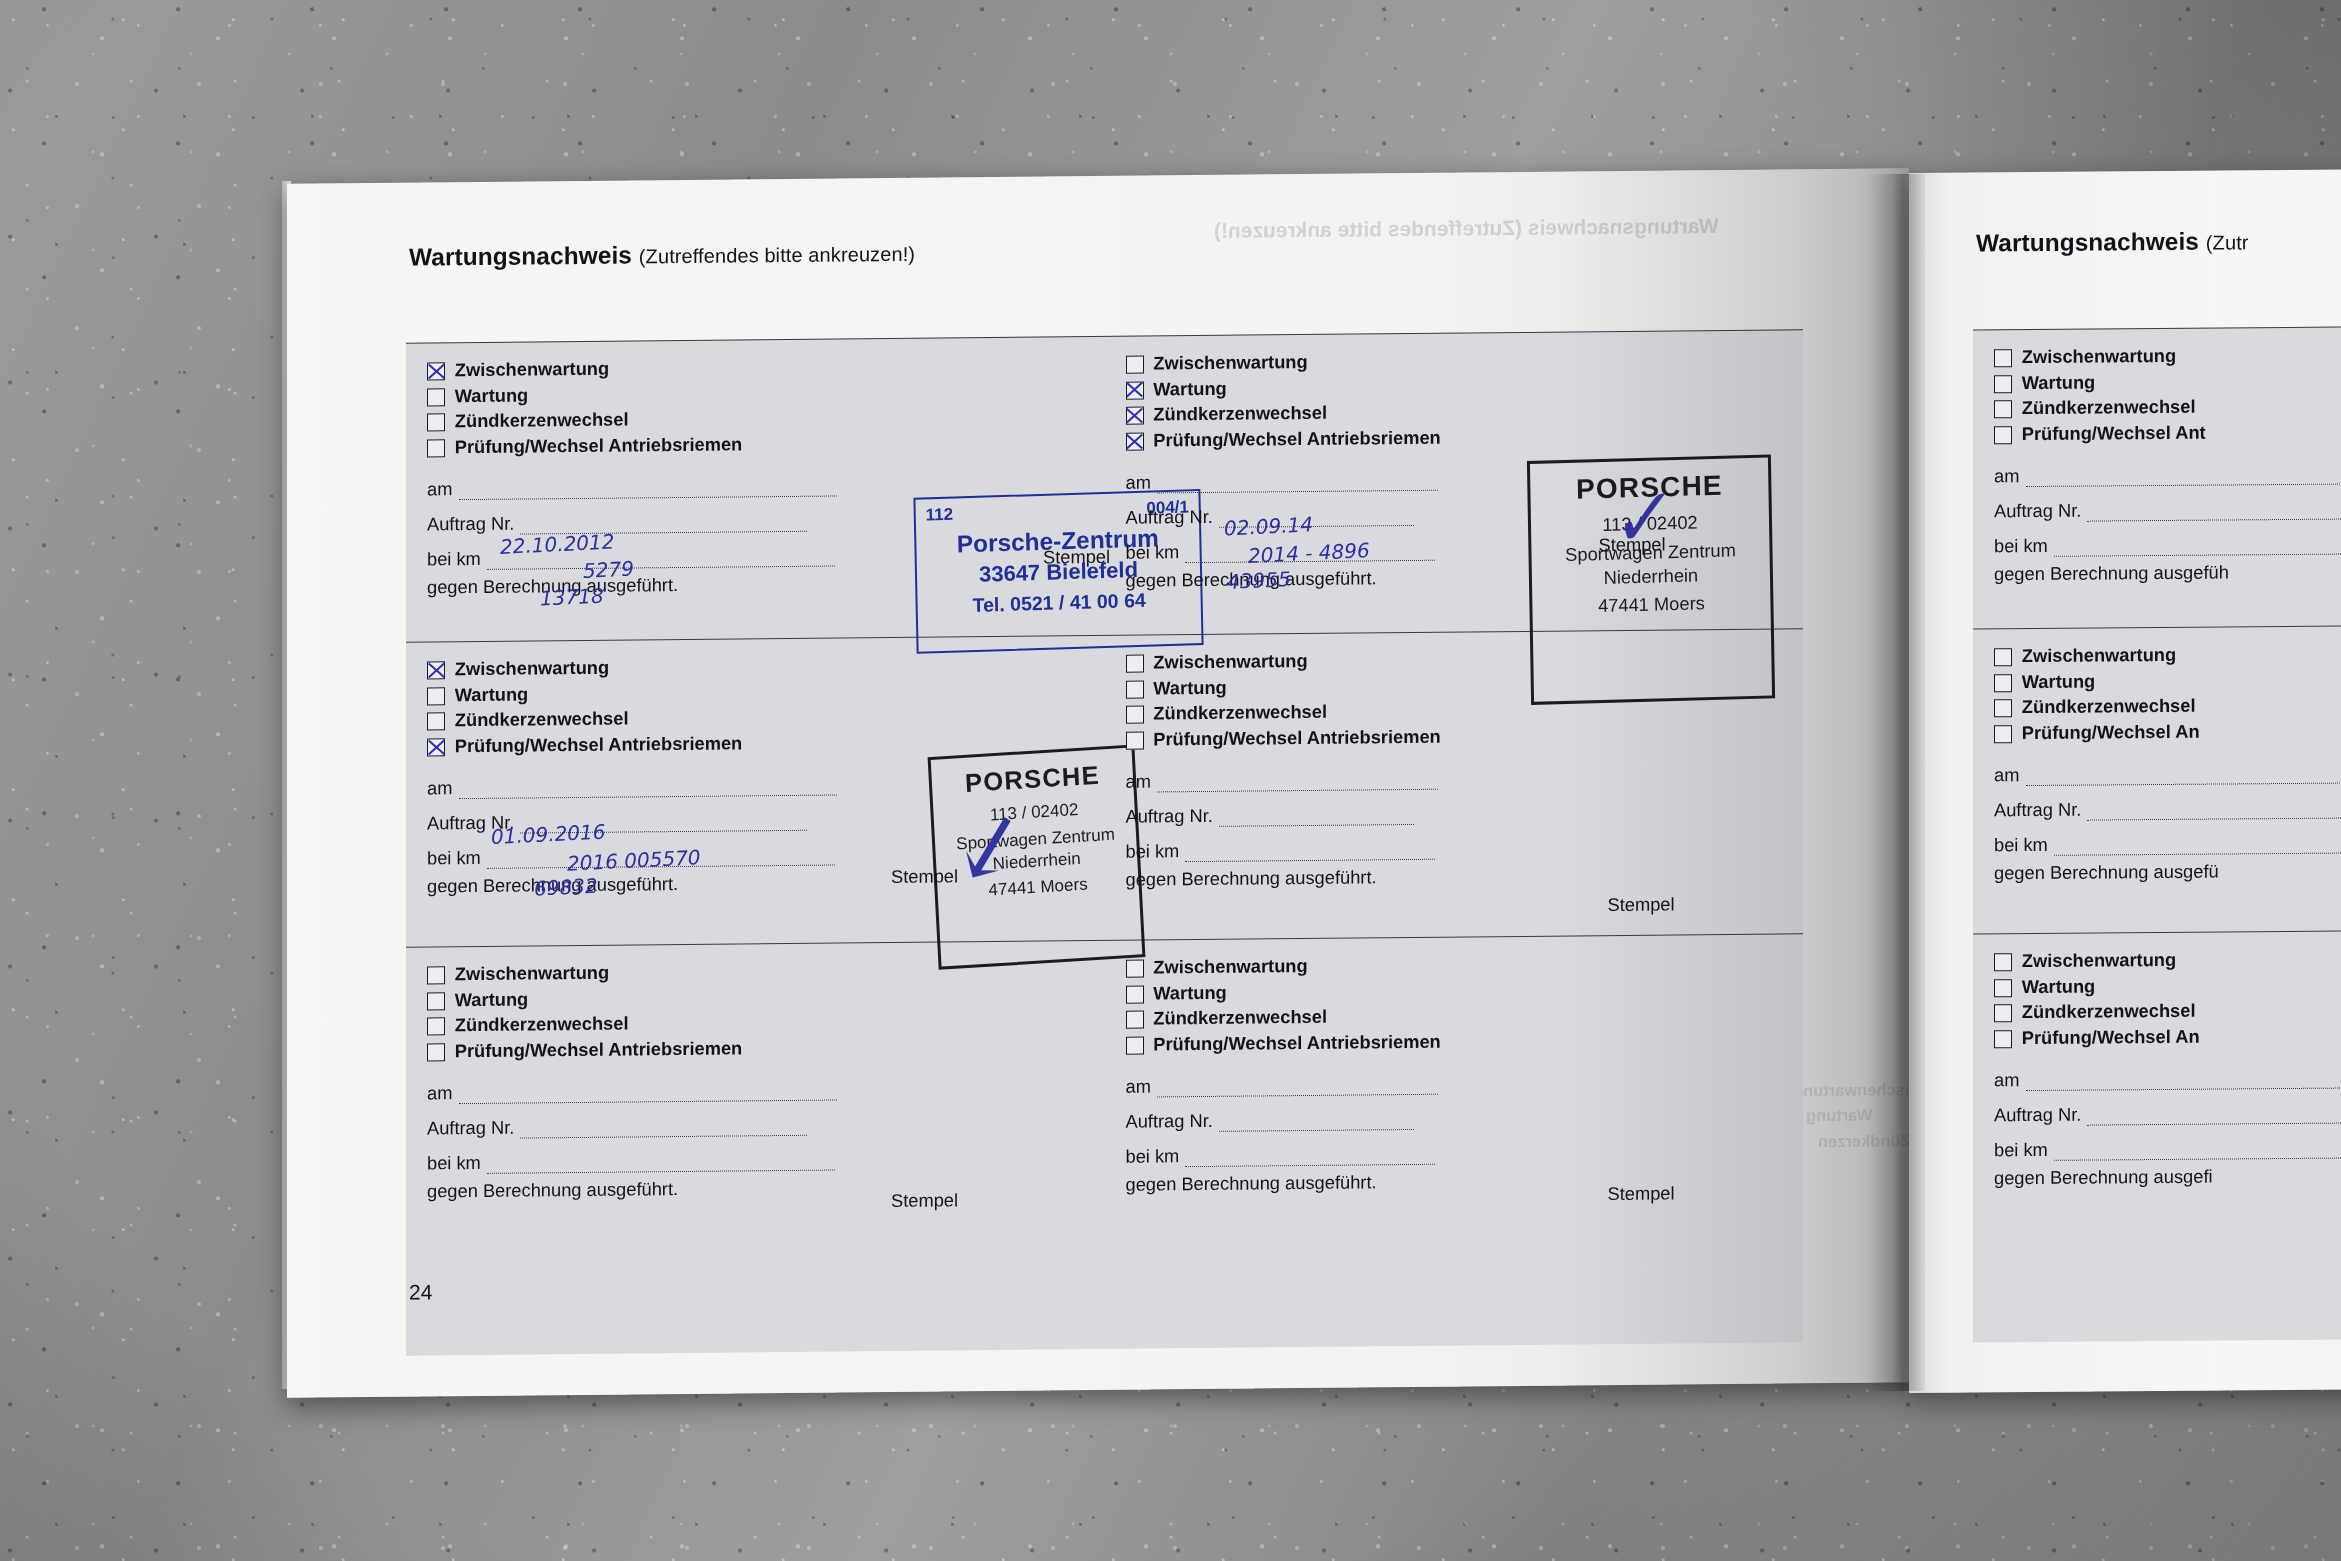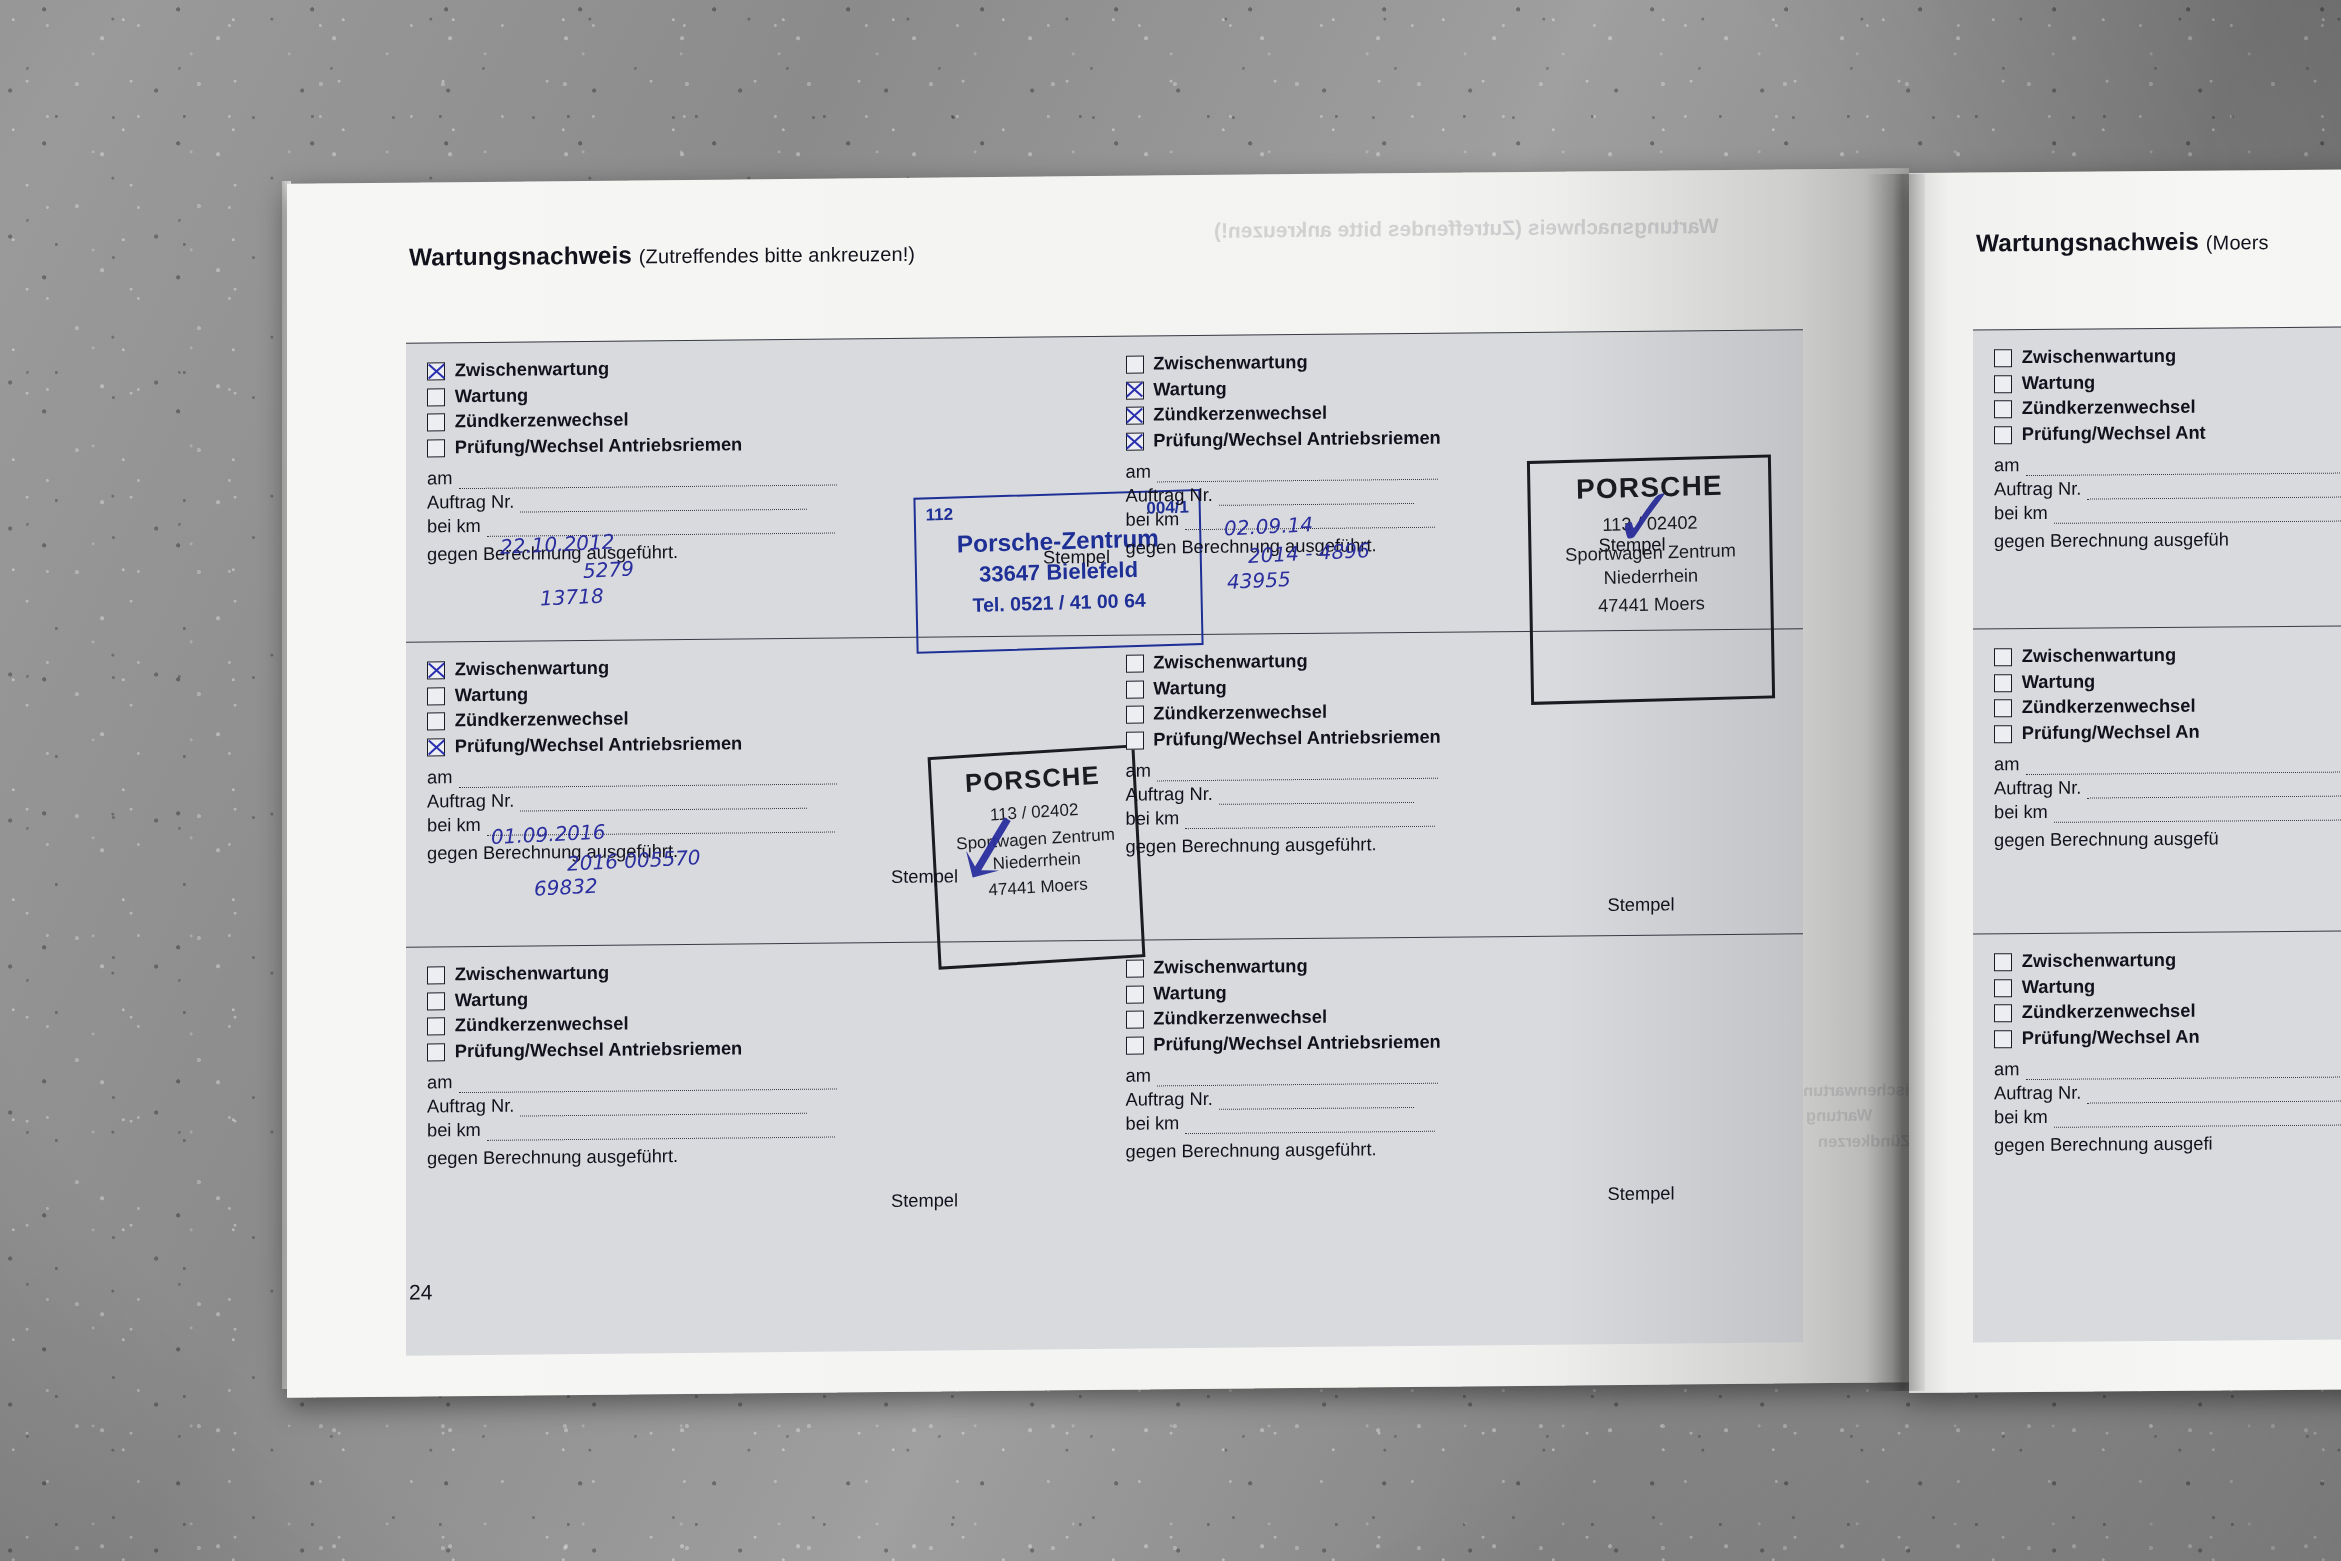--- a/index.html
+++ b/index.html
@@ -111,21 +111,21 @@
   .chkbox.checked:before,.chkbox.checked:after{
     content:"";position:absolute;left:-2.4px;top:6.7px;width:21px;height:2.1px;
     background:#2a2fb0;transform:rotate(42deg);
   }
   .chkbox.checked:after{transform:rotate(-42deg);}
   .chklabel{font-size:18.3px;font-weight:bold;color:#12121c;white-space:nowrap;line-height:22px;}
 
   .fieldline{
     display:flex;align-items:flex-end;margin-top:2.4px;font-size:18.3px;color:#12121c;
   }
-  .fieldlabel{white-space:nowrap;margin-right:6.1px;}
+  .fieldlabel{white-space:nowrap;margin-right:6.1px;margin-top:11px;}
   .dots{
     flex:0 0 auto;
     border-bottom:1.2px dotted #3a3a44;
     height:18.3px;
     position:relative;
   }
   .footline{font-size:18.3px;color:#12121c;margin-top:6.1px;white-space:nowrap;}
   .stempel{
     position:absolute;right:73px;bottom:9.8px;font-size:18.3px;color:#12121c;
   }
@@ -514,21 +514,21 @@
 
       <div class="shadowoverlay"></div>
     </div>
   </div>
 
   <div class="page" id="page-right">
     <div class="page-inner" style="overflow:hidden;">
 
       <div class="doc-title" style="left:67px;top:57px;">
         <span>Wartungsnachweis</span>
-        <span class="sub">(Moers</span>
+        <span class="sub">(Zutr</span>
       </div>
 
       <div class="forms" style="left:64px;top:157px;width:549px;height:1012px;border-top:1.2px solid #3a3a44;">
 
         <div class="formrow" style="height:299px;">
           <div class="formcell left" style="flex:1 1 100%;">
             <div class="cellinner">
               <div class="chkline">
                 <div class="chkbox"></div>
                 <div class="chklabel">Zwischenwartung</div>

